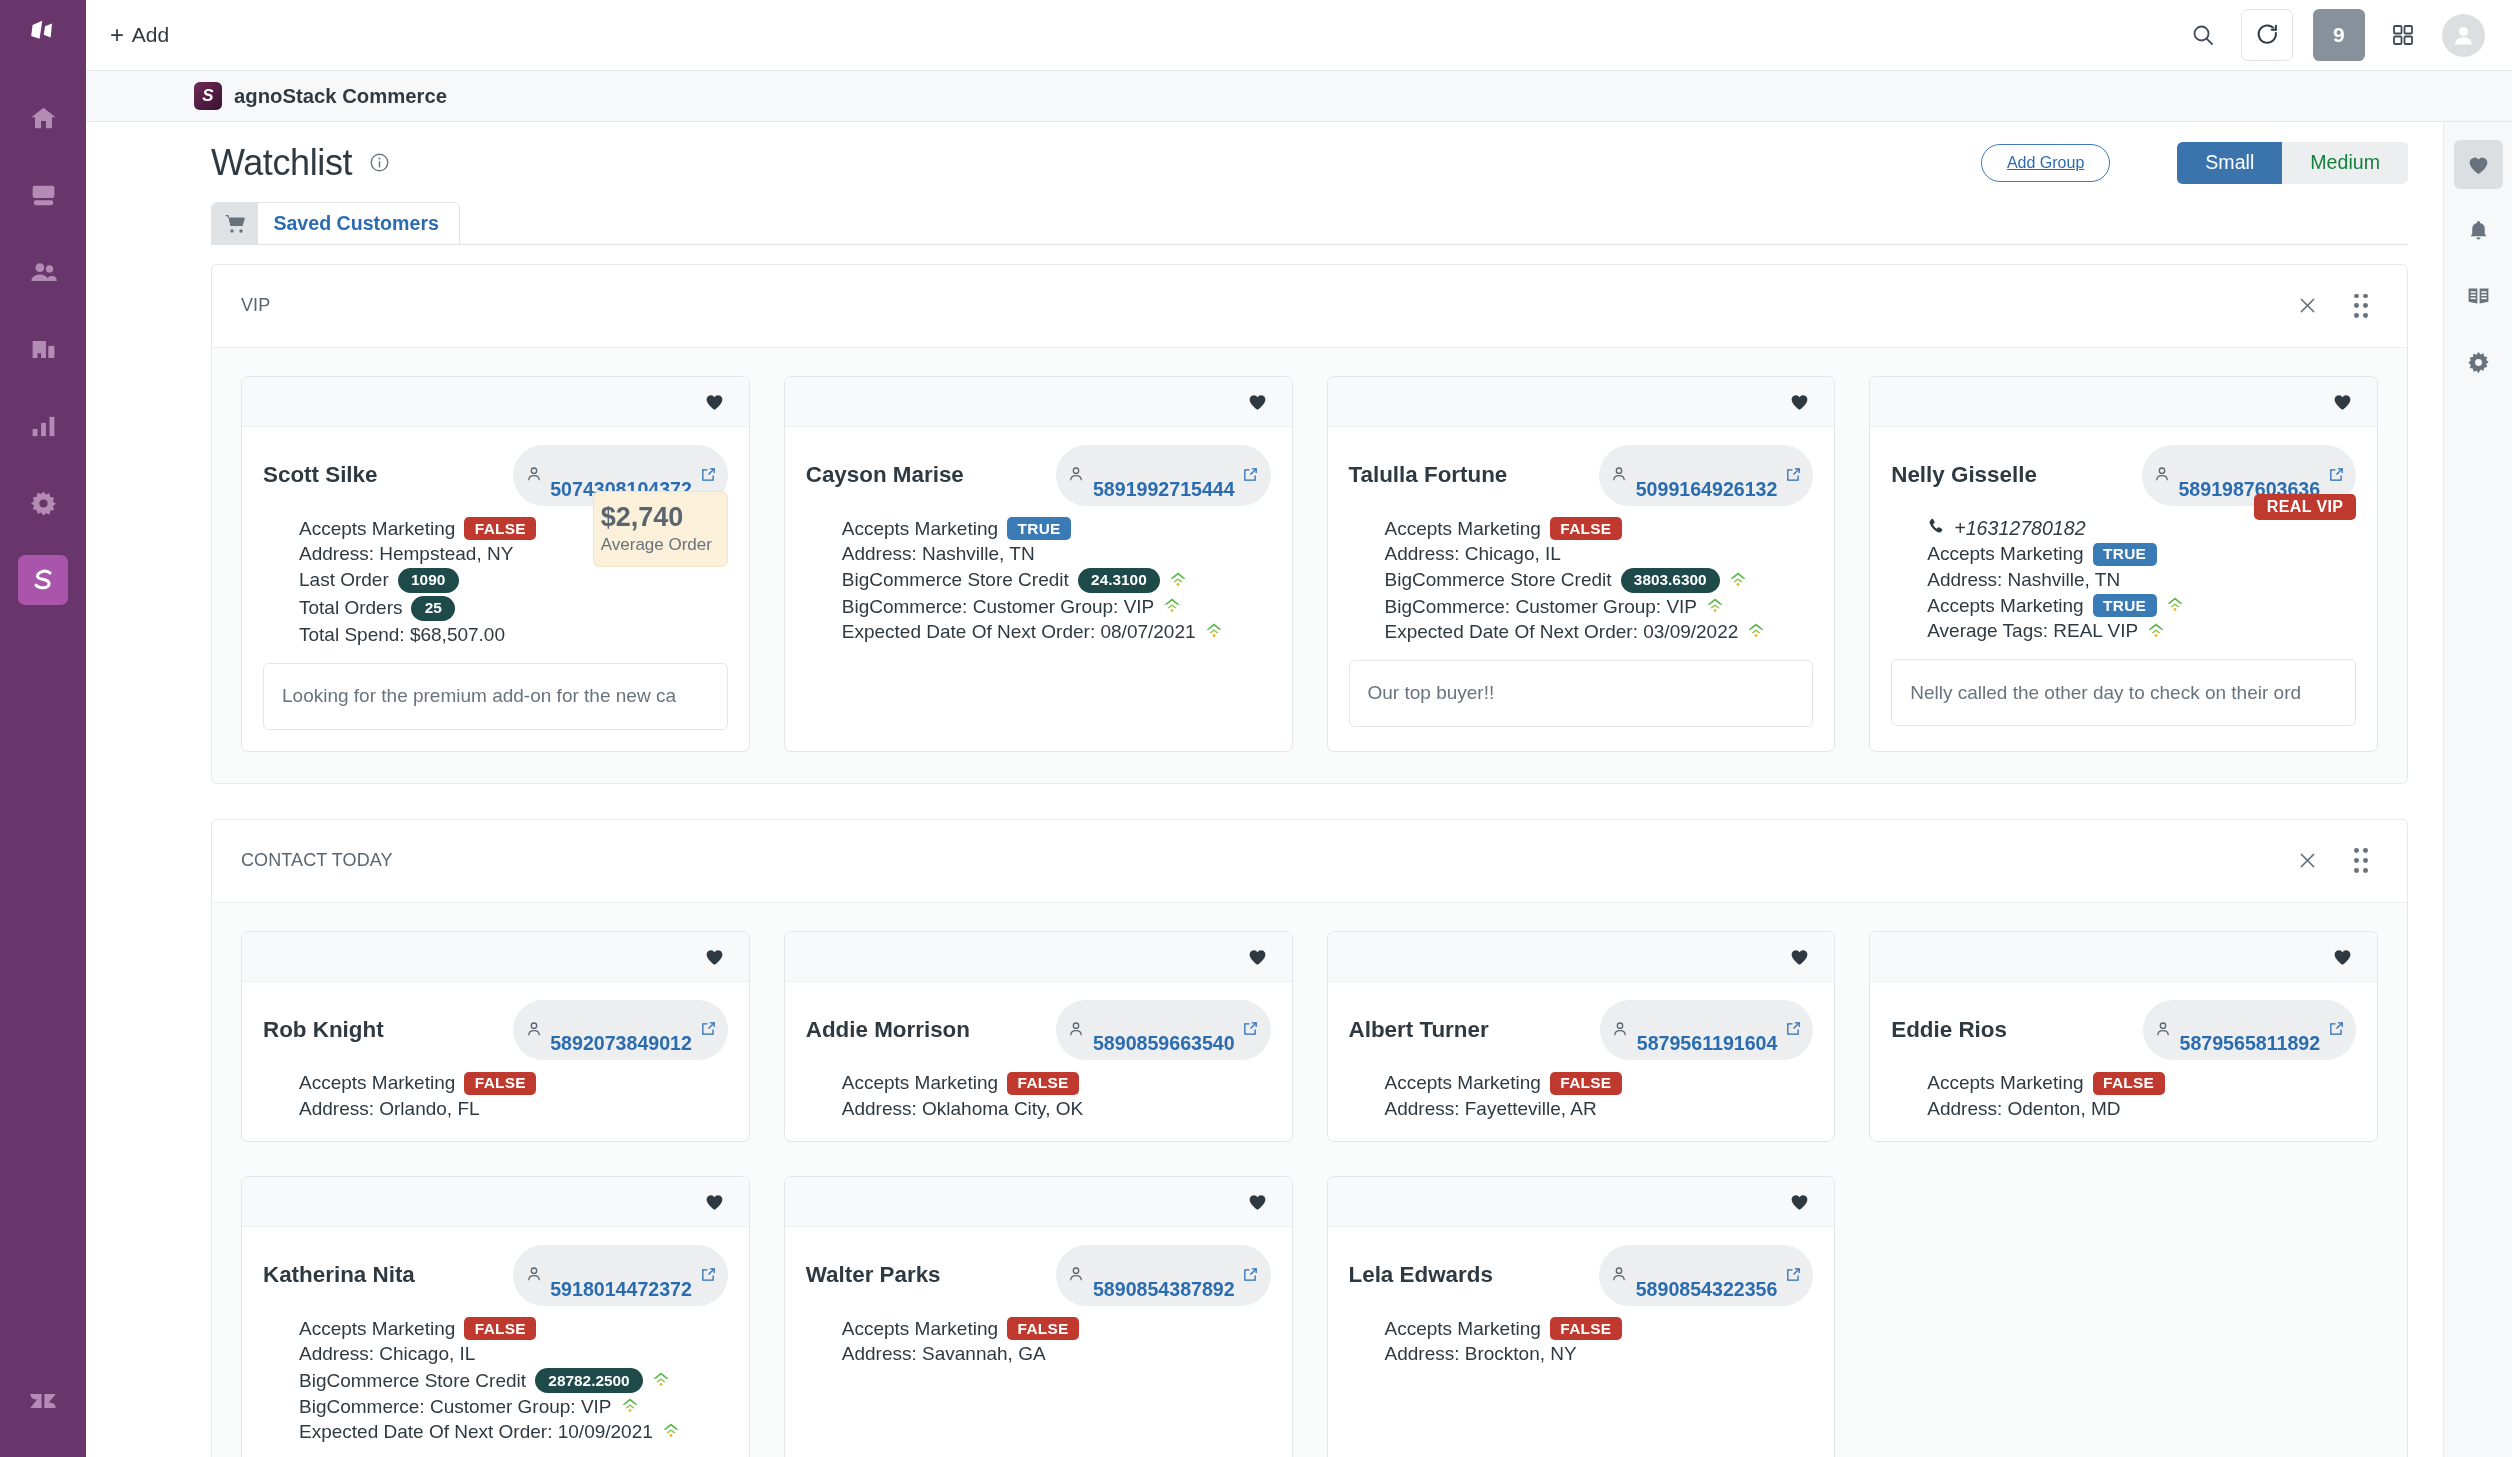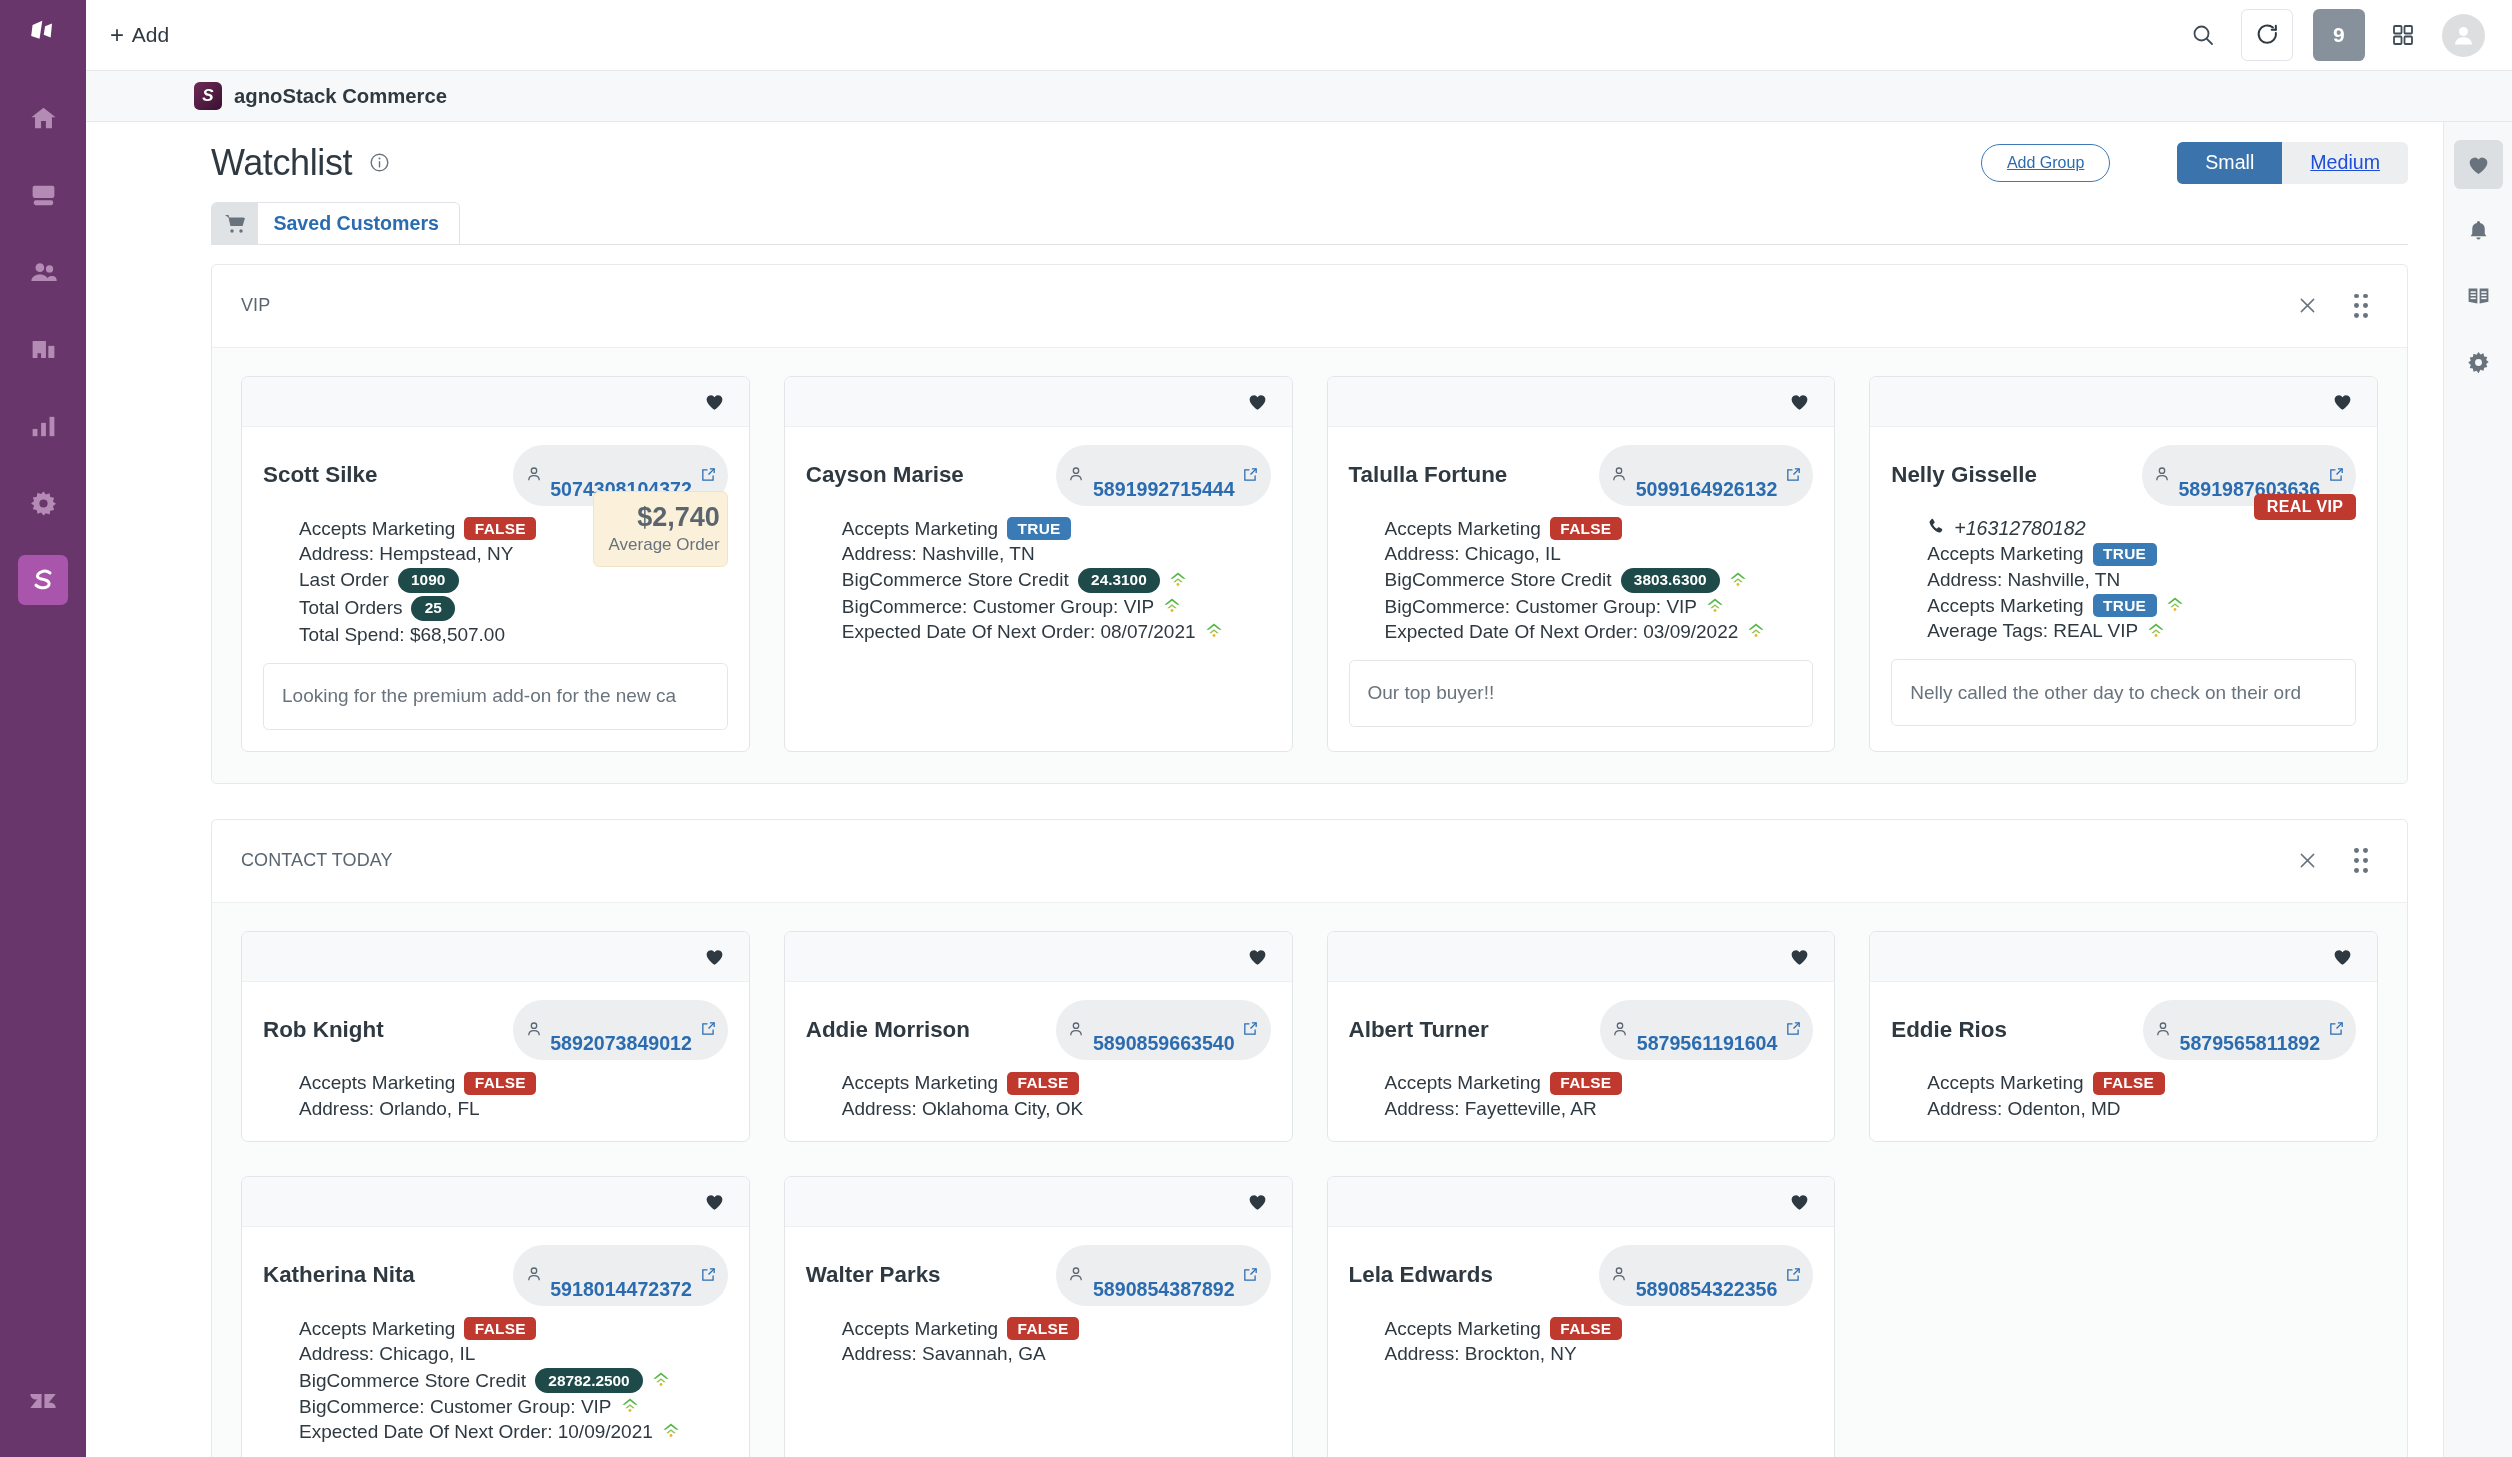--- a/index.html
+++ b/index.html
@@ -94,21 +94,21 @@
     font-size: 16px; padding: 9px 25px; background: #fff; cursor: pointer;
     white-space: nowrap;
     text-decoration: underline;
   }
   .seg {
     display: flex; margin-left: 67px; border-radius: 5.6px; overflow: hidden;
     font-size: 19.6px;
   }
   .seg-item { padding: 9.8px 28px; cursor: pointer; }
   .seg-item.on { background: #3b73ad; color: #fff; }
-  .seg-item.off { background: #eceef0; color: #1d4ed8; text-decoration: underline; }
+  .seg-item.off { background: #eceef0; color: #15803d; }
 
   
   .tabrow { padding: 18px 0 0 125px; display: flex; align-items: flex-end; position: relative; }
   .tab {
     display: flex; align-items: stretch; border-top-left-radius: 5.6px; border-top-right-radius: 5.6px;
     overflow: hidden; border: 0.7px solid #dfe3e7; border-bottom: none;
     background: #fff; cursor: pointer;
   }
   .tab-ico {
     background: #e0e3e6; width: 46px; display: flex; align-items: center; justify-content: center;
@@ -172,21 +172,21 @@
     font-size: 15.4px; font-weight: 700;
   }
   .vip-badge {
     position: absolute; right: 21px; top: 67px;
     background: #c0392f; color: #fff; border-radius: 4.9px;
     padding: 4.2px 12.6px; font-size: 16px; font-weight: 700; letter-spacing: 0.4px;
   }
   .avgbox {
     position: absolute; right: 21px; top: 64px;
     width: 135px; background: #fbf0d9; border: 0.7px solid #f0e3c6; border-radius: 6.3px;
-    padding: 11.2px 7px 11.2px 7px; text-align: right;
+    padding: 11.2px 7px 11.2px 7px; text-align: left;
   }
   .avgbox .amt { font-size: 27px; font-weight: 700; color: #5a6570; line-height: 1.05; }
   .avgbox .lbl { font-size: 17px; color: #69737d; margin-top: 3.5px; }
   .notebox {
     margin-top: 17px; border: 0.7px solid #e3e6e9; border-radius: 5.6px;
     height: 67px; display: flex; align-items: center; padding: 0 18px;
     color: #69737d; font-size: 19px; overflow: hidden; white-space: nowrap;
   }
   .note-clip { overflow: hidden; text-overflow: clip; white-space: nowrap; display: block; width: 100%; }
 

